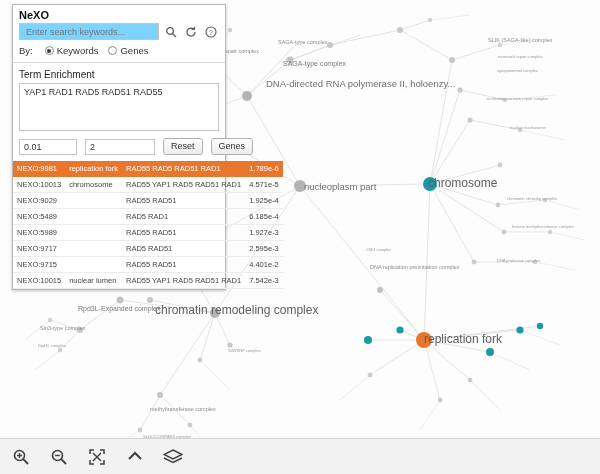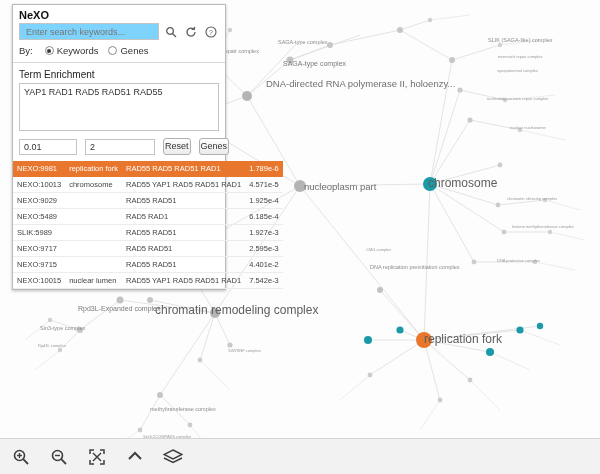--- a/index.html
+++ b/index.html
@@ -72,21 +72,21 @@
   .params-row{
     display:flex;align-items:center;gap:8px;padding:0 6px 6px 6px;
   }
   .params-row input[type=text]{
     height:16px;border:1px solid #c4c4c4;font-size:9px;padding:0 4px;box-sizing:border-box;
     font-family:"Liberation Sans", sans-serif;color:#333;outline:none;
   }
   .in-p{width:58px;}
   .in-n{width:70px;}
   .btn{
-    height:17px;padding:0 1px;font-size:9px;border:1px solid #b0b0b0;border-radius:3px;
+    height:17px;padding:0 7px;font-size:9px;border:1px solid #b0b0b0;border-radius:3px;
     background:linear-gradient(#fefefe,#ececec);color:#333;cursor:pointer;
     font-family:"Liberation Sans", sans-serif;line-height:15px;text-align:right;
   }
   table.res{width:100%;border-collapse:collapse;font-size:7.5px;color:#444;}
   table.res td{
     padding:3px 4px;border-bottom:1px solid #ececec;white-space:nowrap;overflow:hidden;
   }
   table.res tr.sel td{background:#e8762c;color:#fff;border-bottom:1px solid #e8762c;}
   td.c-id{width:44px;}
   td.c-name{width:62px;}
@@ -356,21 +356,21 @@
             <td class="c-genes">RAD55 RAD51</td>
             <td class="c-p">1.925e-4</td>
           </tr>
           <tr>
             <td class="c-id">NEXO:5489</td>
             <td class="c-name"></td>
             <td class="c-genes">RAD5 RAD1</td>
             <td class="c-p">6.185e-4</td>
           </tr>
           <tr>
-            <td class="c-id">SLIK:5989</td>
+            <td class="c-id">NEXO:5989</td>
             <td class="c-name"></td>
             <td class="c-genes">RAD55 RAD51</td>
             <td class="c-p">1.927e-3</td>
           </tr>
           <tr>
             <td class="c-id">NEXO:9717</td>
             <td class="c-name"></td>
             <td class="c-genes">RAD5 RAD51</td>
             <td class="c-p">2.595e-3</td>
           </tr>

